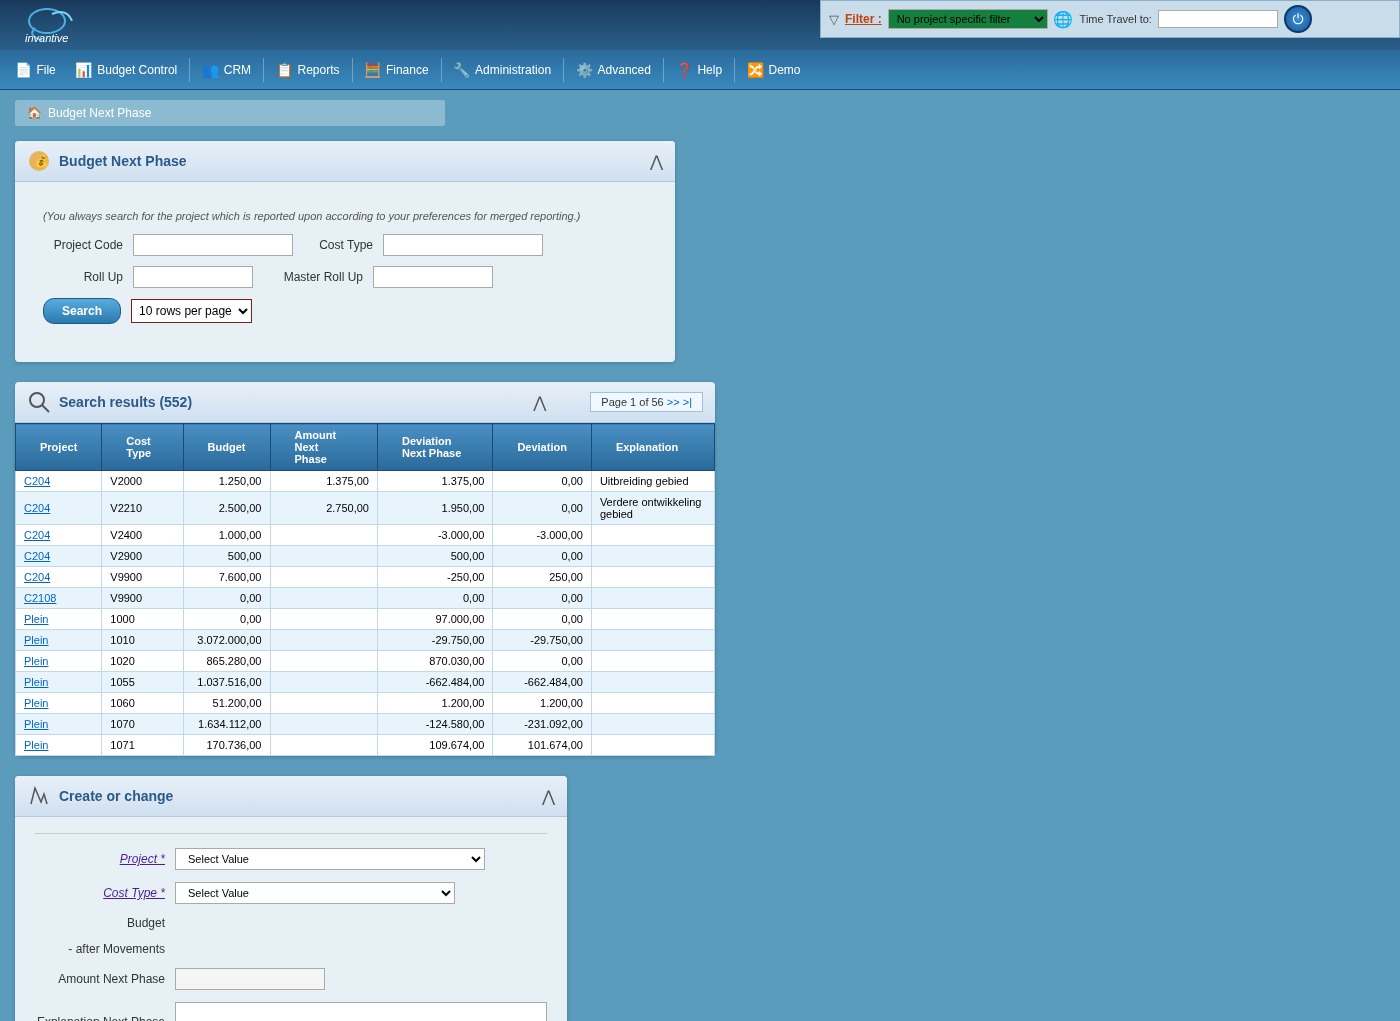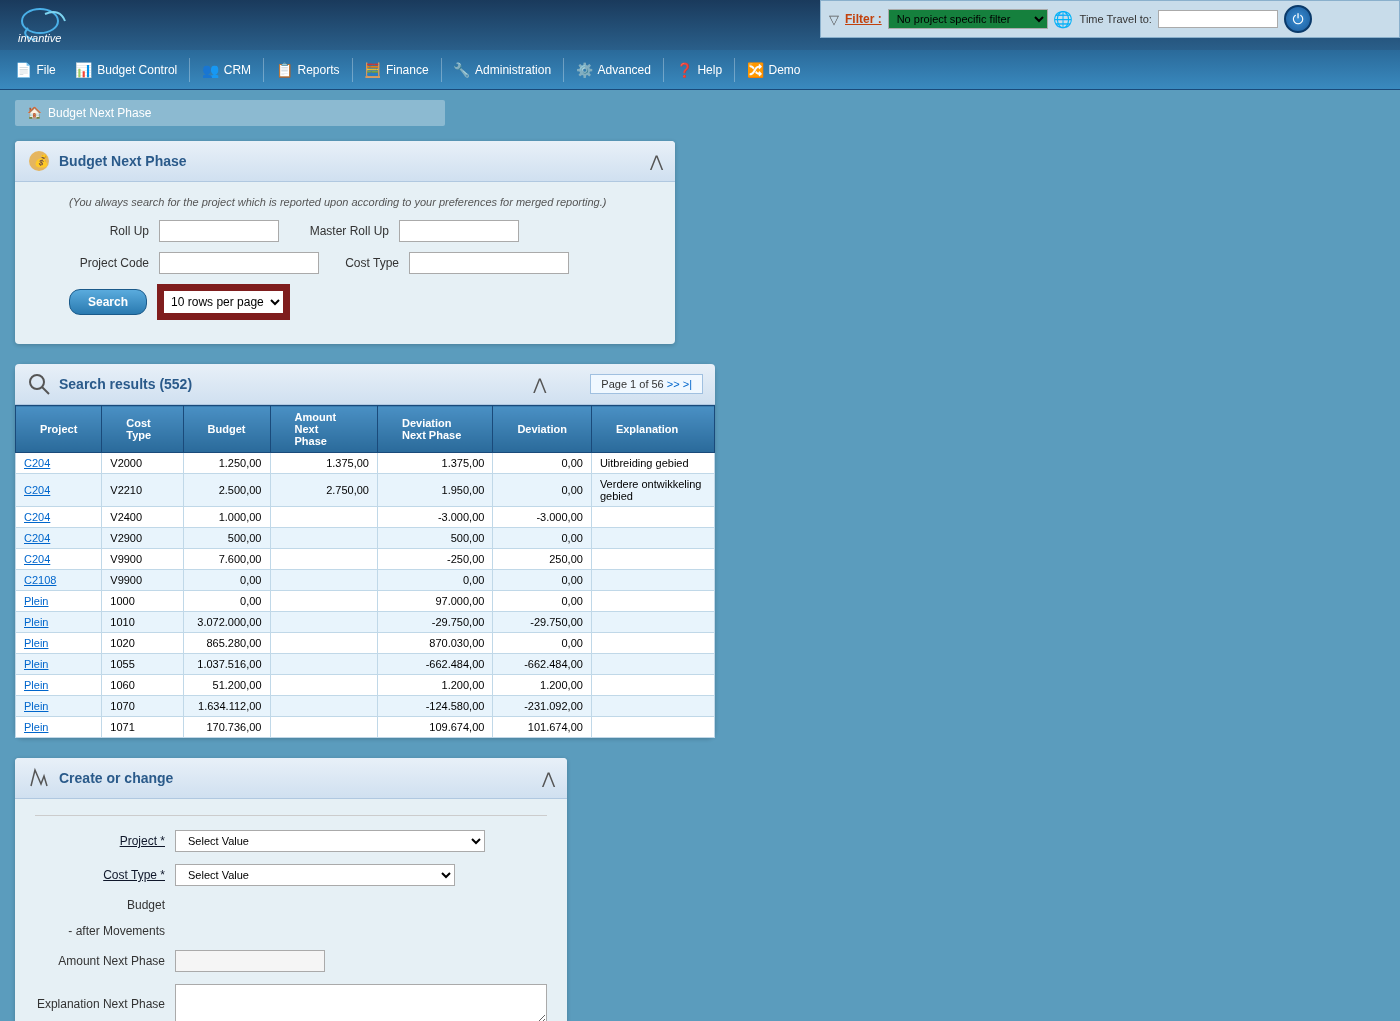--- a/index.html
+++ b/index.html
@@ -11,20 +11,21 @@
       height: 50px;
       display: flex;
       align-items: center;
       padding: 0 10px;
       position: relative;
     }
     .logo {
       display: flex;
       align-items: flex-end;
       margin-right: 20px;
+      margin-left: 7px;
     }
     .filter-link {
       color: #c2410c;
       text-decoration: underline;
       cursor: pointer;
       font-weight: bold;
     }
     .filter-select {
       border: 1px solid #aaa;
       padding: 2px 4px;
@@ -116,22 +117,21 @@
       font-weight: bold;
       color: #2a5a8a;
       flex: 1;
     }
     .panel-collapse-btn {
       cursor: pointer;
       color: #555;
       font-size: 16px;
     }
     .panel-body {
-      padding: 14px;
-      margin-left: 40px;
+      padding: 28px;
     }
     .info-text {
       font-size: 11px;
       color: #555;
       margin-bottom: 12px;
       font-style: italic;
     }
     .form-row {
       display: flex;
       align-items: center;
@@ -156,21 +156,21 @@
       background: linear-gradient(180deg, #5aabdd 0%, #2a7ab0 100%);
       border: 1px solid #1a5a8a;
       color: white;
       padding: 5px 18px;
       font-size: 12px;
       cursor: pointer;
       border-radius: 11px;
       font-weight: bold;
     }
     .rows-select {
-      border: 7px solid #7f1d1d;
+      border: 1px solid #7f1d1d;
       font-size: 12px;
       padding: 3px;
       background: white;
     }
 
     
     .results-panel {
       background: rgba(255,255,255,0.85);
       border-radius: 8px;
       margin-bottom: 20px;
@@ -230,21 +230,21 @@
       align-items: center;
       margin-bottom: 12px;
       gap: 10px;
     }
     .create-label {
       font-size: 12px;
       color: #333;
       text-align: right;
       min-width: 130px;
     }
-    .create-label-required { color: #0f172a; text-decoration: underline; cursor: pointer; }
+    .create-label-required { color: #4c1d95; text-decoration: underline; cursor: pointer; font-style: italic; }
     .create-select {
       border: 1px solid #aaa;
       font-size: 11px;
       padding: 3px 8px;
       width: 310px;
       background: white;
     }
     .create-input {
       border: 1px solid #aaa;
       font-size: 12px;
@@ -350,31 +350,31 @@
         <circle cx="12" cy="12" r="10" fill="#e8a020" opacity="0.7"></circle>
         <text x="7" y="16" font-size="12" fill="white">💰</text>
       </svg>
       <span class="panel-title">Budget Next Phase</span>
       <span class="panel-collapse-btn">⋀</span>
     </div>
     <div class="panel-body">
       <div class="info-text">(You always search for the project which is reported upon according to your preferences for merged reporting.)</div>
 
       <div class="form-row">
+        <span class="form-label">Project Code</span>
+        <input type="text" class="form-input form-input-wide" value="" style="">
+        <span class="form-label" style="min-width:70px;">Cost Type</span>
+        <input type="text" class="form-input form-input-wide" value="" style="">
+      </div>
+
+      <div class="form-row">
         <span class="form-label">Roll Up</span>
         <input type="text" class="form-input form-input-small" value="" style="">
         <span class="form-label" style="min-width:100px; text-align:right;">Master Roll Up</span>
         <input type="text" class="form-input form-input-small" value="" style="">
-      </div>
-
-      <div class="form-row">
-        <span class="form-label">Project Code</span>
-        <input type="text" class="form-input form-input-wide" value="" style="">
-        <span class="form-label" style="min-width:70px;">Cost Type</span>
-        <input type="text" class="form-input form-input-wide" value="" style="">
       </div>
 
       <div class="form-row">
         <button class="search-btn">Search</button>
         <select class="rows-select">
           <option>10 rows per page</option>
           <option>25 rows per page</option>
           <option>50 rows per page</option>
         </select>
       </div>

